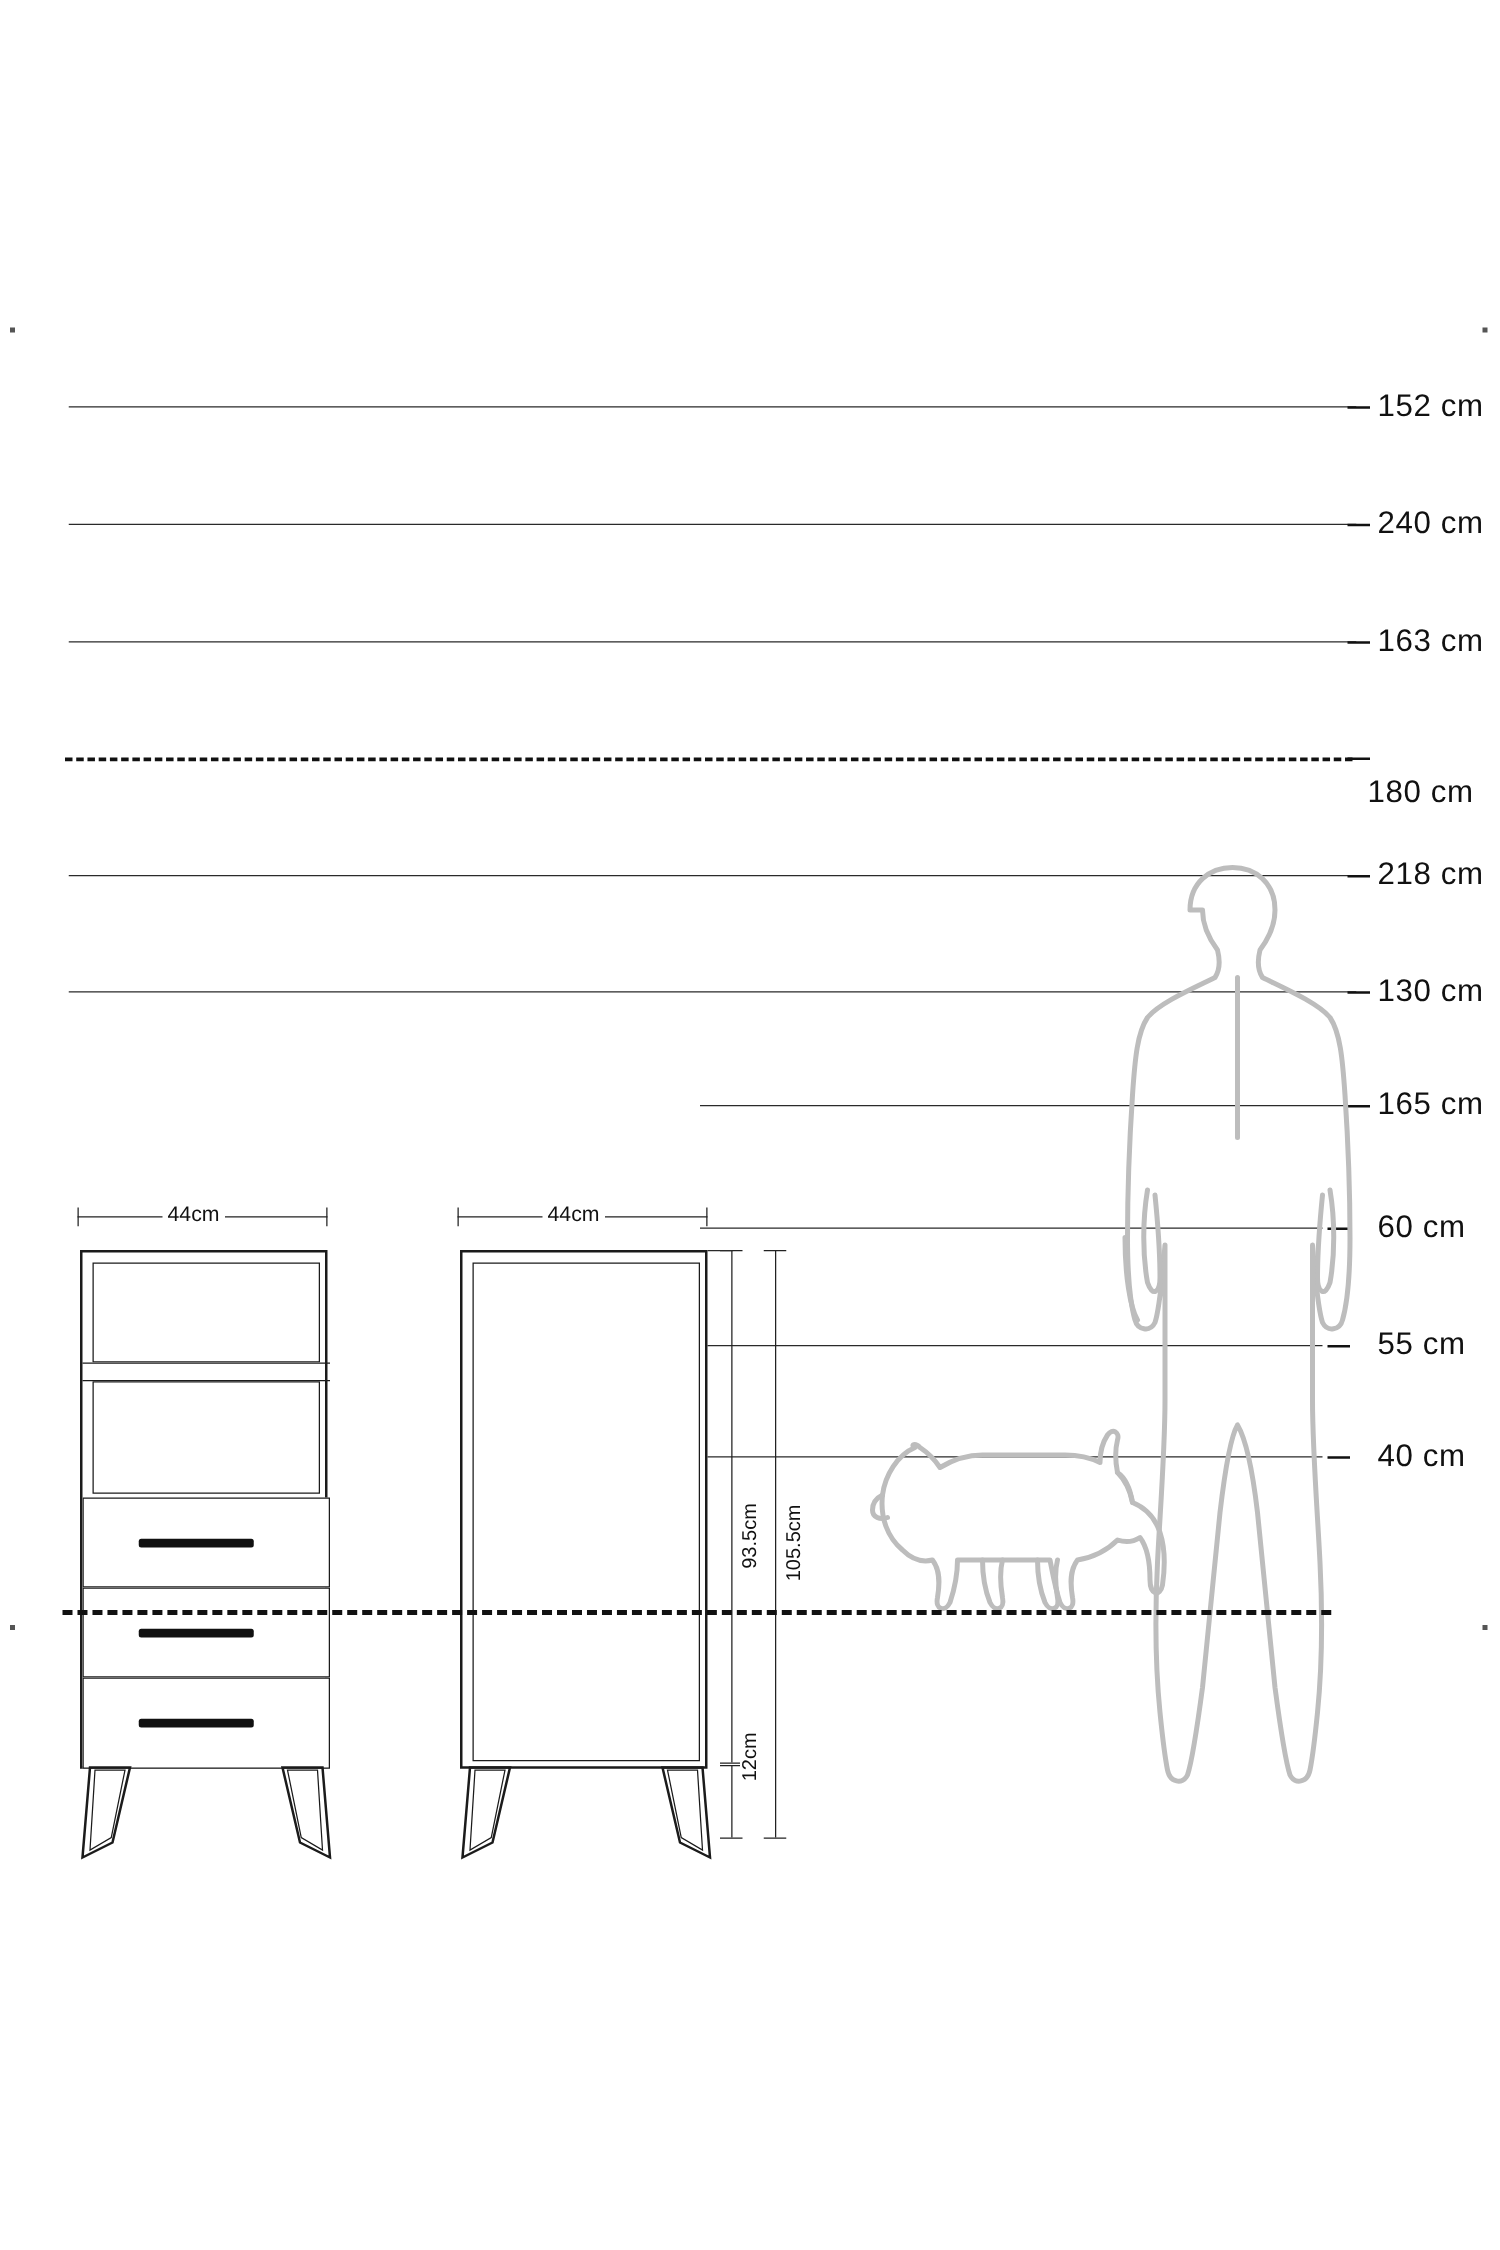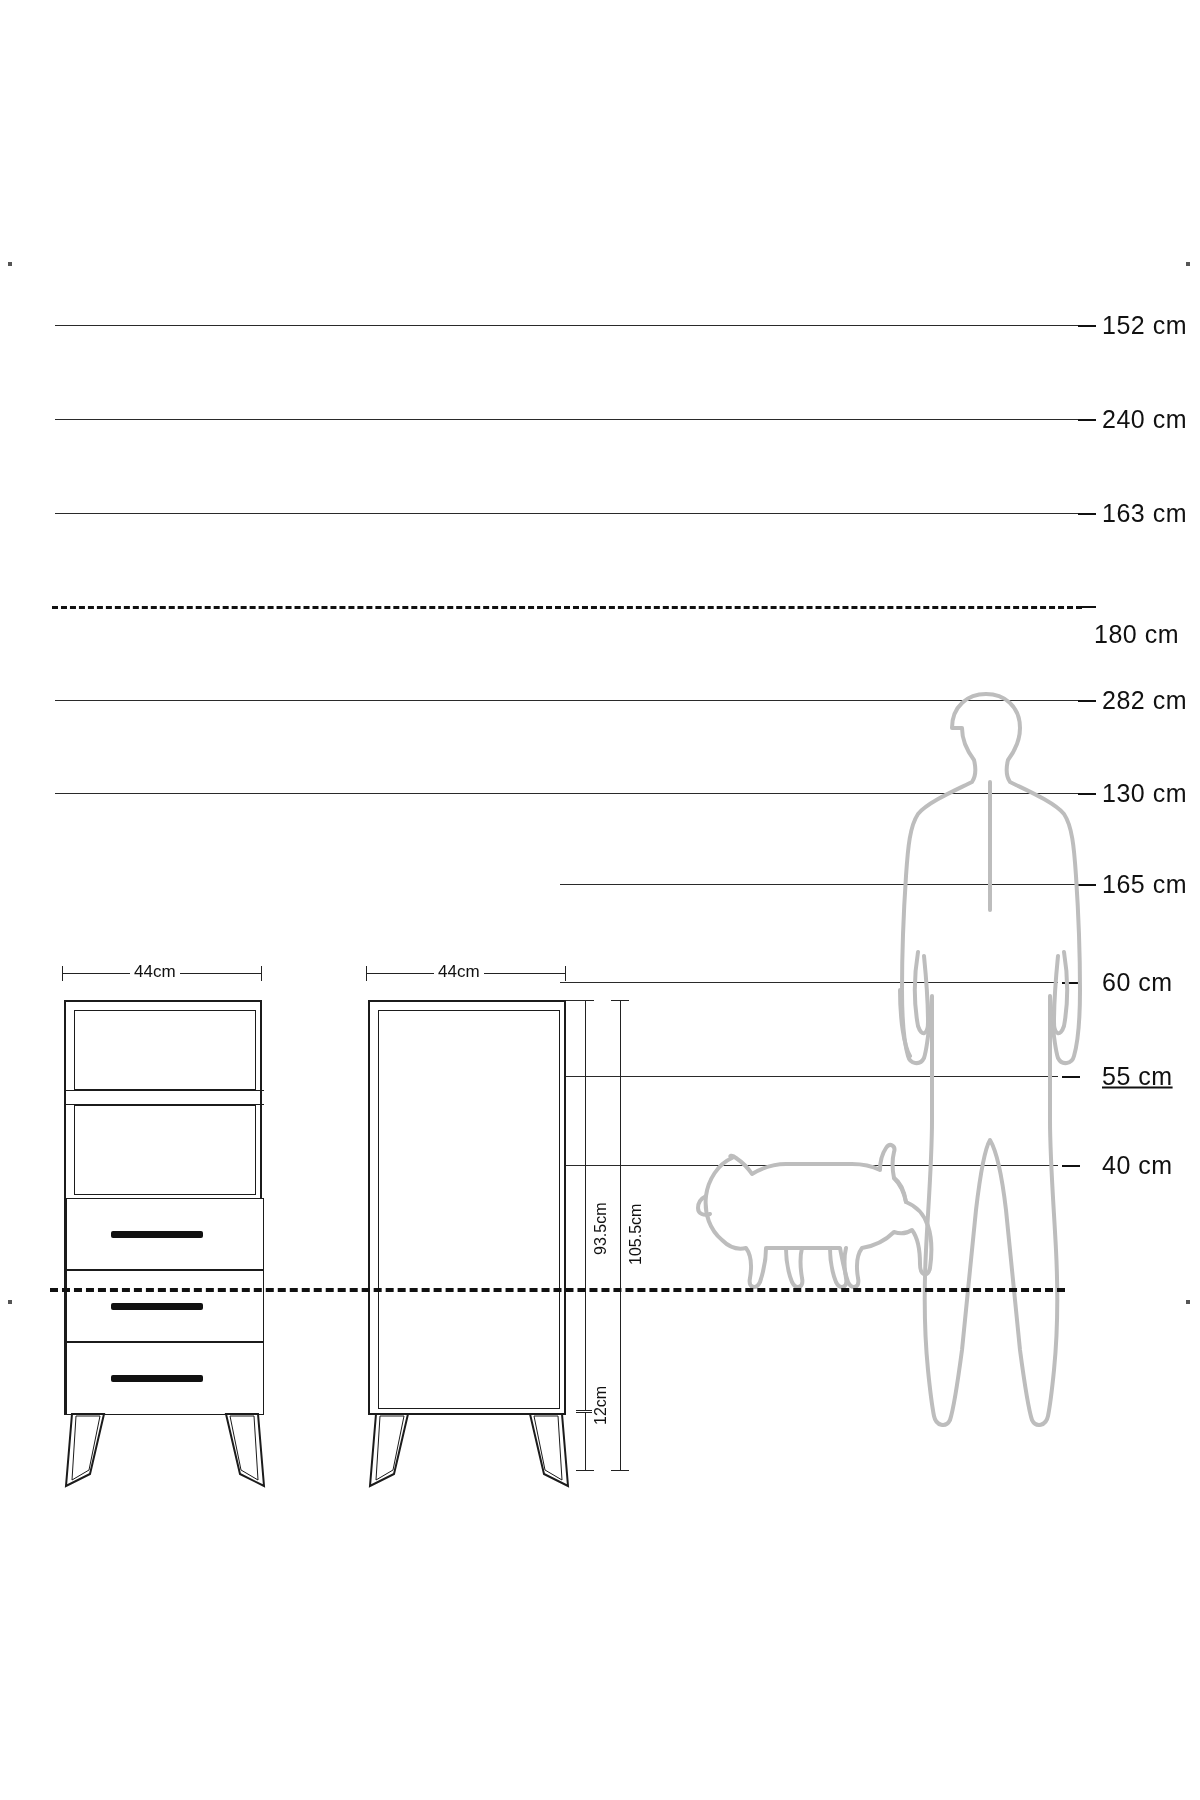--- a/index.html
+++ b/index.html
@@ -181,21 +181,21 @@
 
   <div class="scale-row" style="top:606px;">
     <div class="scale-line dashed" style="width:1030px; left:52px;"></div>
     <div class="scale-tick" style="left:1078px;"></div>
     <div class="scale-label" style="left:1094px; top:0;margin-top:28px;">180 cm</div>
   </div>
 
   <div class="scale-row" style="top:700px;">
     <div class="scale-line" style="width:1030px;"></div>
     <div class="scale-tick" style="left:1078px;"></div>
-    <div class="scale-label" style="left:1102px; top:0;">282 cm</div>
+    <div class="scale-label" style="left:1102px; top:0;">218 cm</div>
   </div>
 
   <div class="scale-row" style="top:793px;">
     <div class="scale-line" style="width:1030px;"></div>
     <div class="scale-tick" style="left:1078px;"></div>
     <div class="scale-label" style="left:1102px; top:0;">130 cm</div>
   </div>
 
   <div class="scale-row" style="top:884px;">
     <div class="scale-line" style="left:560px; width:520px;"></div>
@@ -205,21 +205,21 @@
 
   <div class="scale-row" style="top:982px;">
     <div class="scale-line" style="left:560px; width:498px;"></div>
     <div class="scale-tick" style="left:1062px;"></div>
     <div class="scale-label" style="left:1102px; top:0;">60 cm</div>
   </div>
 
   <div class="scale-row" style="top:1076px;">
     <div class="scale-line" style="left:560px; width:498px;"></div>
     <div class="scale-tick" style="left:1062px;"></div>
-    <div class="scale-label" style="left:1102px; top:0;text-decoration:underline;">55 cm</div>
+    <div class="scale-label" style="left:1102px; top:0;">55 cm</div>
   </div>
 
   <div class="scale-row" style="top:1165px;">
     <div class="scale-line" style="left:560px; width:498px;"></div>
     <div class="scale-tick" style="left:1062px;"></div>
     <div class="scale-label" style="left:1102px; top:0;">40 cm</div>
   </div>
 
   <div>
     <div class="dim-h" style="left:62px; top:973px; width:200px;"></div>

